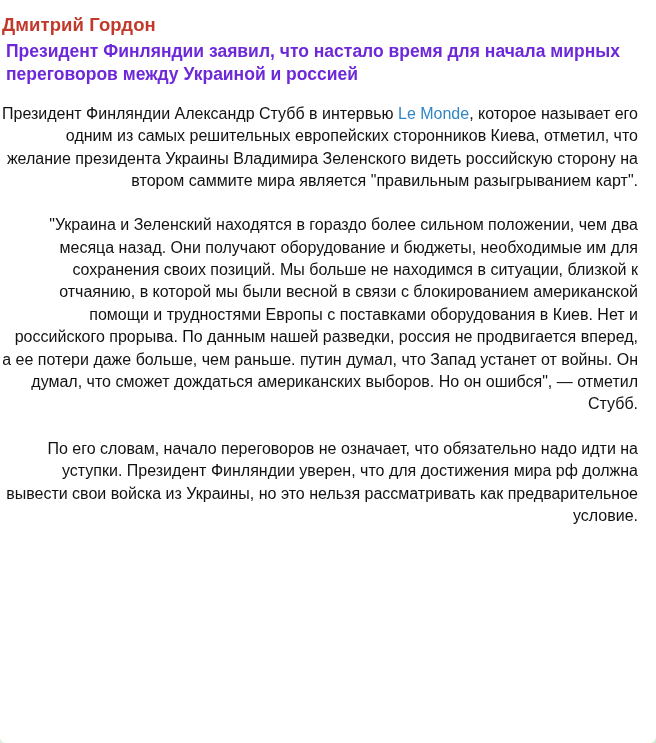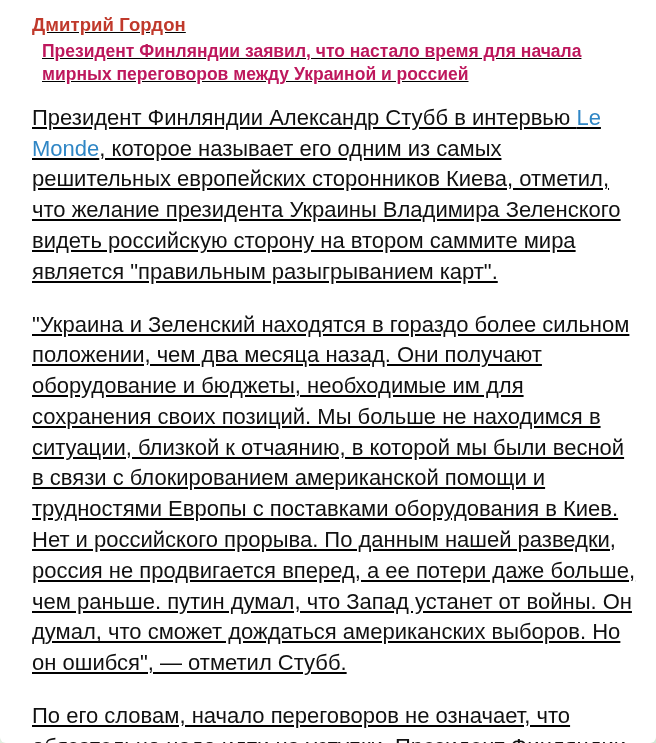--- a/index.html
+++ b/index.html
@@ -25,45 +25,45 @@
     box-sizing: border-box;
   }
   .message {
     position: absolute;
     left: 0;
     top: 0;
     right: 0;
     bottom: 0;
     background: #ffffff;
     border-radius: 0 0 6px 6px;
-    padding: 14px 18px 0 32px;
+    padding: 14px 18px 0 2px;
     box-sizing: border-box;
     overflow: hidden;
-    text-decoration: underline;
   }
   .channel-name {
     color: #c0392b;
     font-size: 18.5px;
     font-weight: bold;
     line-height: 1.2;
     margin: 0 0 4px 0;
     letter-spacing: 0.1px;
   }
   .headline {
-    color: #be185d;
+    color: #6d28d9;
     font-size: 17.5px;
     font-weight: bold;
     line-height: 1.33;
-    margin: 0 0 16px 10px;
+    margin: 0 0 16px 4px;
   }
   .para {
     color: #111111;
-    font-size: 22px;
+    font-size: 16px;
     line-height: 1.40;
     margin: 0 0 22px 0;
+    text-align: right;
   }
   .para:last-child {
     margin-bottom: 8px;
   }
   .link {
     color: #2f86c5;
     text-decoration: none;
     cursor: pointer;
   }
 </style>

